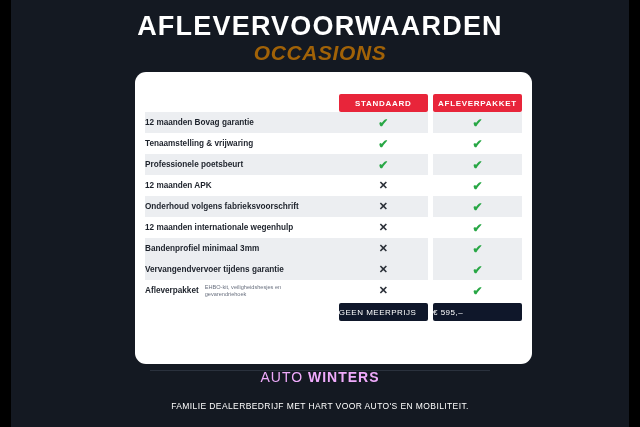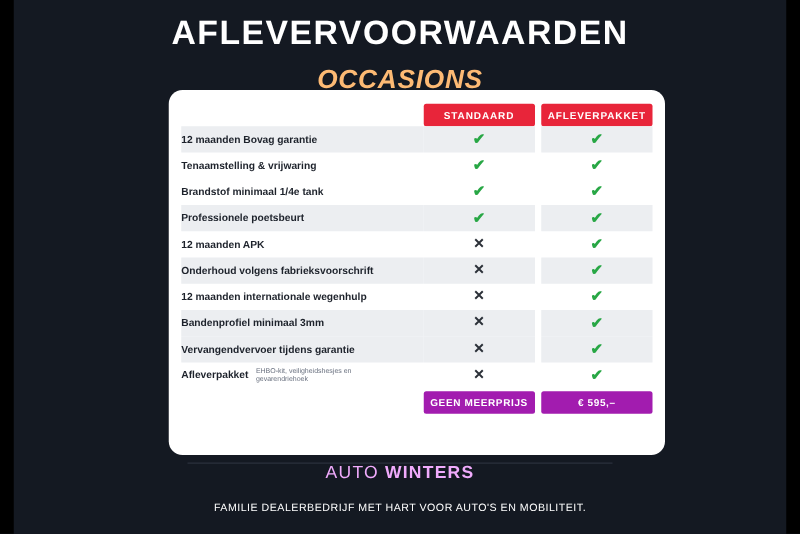--- a/index.html
+++ b/index.html
@@ -37,40 +37,40 @@
   }
   .header .title {
     color: #ffffff;
     font-size: 27px;
     font-weight: bold;
     letter-spacing: 1.2px;
     line-height: 1.05;
     font-family: "Liberation Sans", sans-serif;
   }
   .header .subtitle {
-    color: #fdba74;
+    color: #a16207;
     font-size: 21px;
     font-weight: bold;
     font-style: italic;
     letter-spacing: 0.6px;
     line-height: 1.1;
-    margin-top: 12px;
+    margin-top: 1px;
     text-align: center;
   }
 
   
   .card {
     position: absolute;
     left: 135px;
     top: 72px;
     width: 397px;
     height: 292px;
     background: #ffffff;
     border-radius: 11px;
-    padding: 10px 10px 8px 10px;
+    padding: 21px 10px 8px 10px;
     box-sizing: border-box;
   }
 
   table.matrix {
     width: 100%;
     border-collapse: separate;
     border-spacing: 0;
     table-layout: fixed;
   }
   table.matrix td, table.matrix th {
@@ -140,25 +140,25 @@
   }
 
   .foot-cell {
     height: 22px;
     vertical-align: middle;
     padding-top: 5px;
   }
   .foot-pill {
     display: block;
     color: #ffffff;
-    background: #a21caf;
+    background: #0f172a;
     font-size: 8px;
-    font-weight: bold;
+    font-weight: normal;
     letter-spacing: 0.5px;
-    text-align: center;
+    text-align: left;
     padding: 5px 0 4px 0;
     border-radius: 2px;
   }
   .foot-blank { height: 22px; }
 
   
   .footer {
     position: absolute;
     left: 0;
     right: 0;
@@ -225,26 +225,20 @@
           <td class="mark-cell"><span class="check">✔</span></td>
           <td></td>
           <td class="mark-cell"><span class="check">✔</span></td>
         </tr>
         <tr>
           <td class="row-cell">Tenaamstelling &amp; vrijwaring</td>
           <td class="mark-cell"><span class="check">✔</span></td>
           <td></td>
           <td class="mark-cell"><span class="check">✔</span></td>
         </tr>
-        <tr>
-          <td class="row-cell">Brandstof minimaal 1/4e tank</td>
-          <td class="mark-cell"><span class="check">✔</span></td>
-          <td></td>
-          <td class="mark-cell"><span class="check">✔</span></td>
-        </tr>
         <tr class="zebra">
           <td class="row-cell">Professionele poetsbeurt</td>
           <td class="mark-cell"><span class="check">✔</span></td>
           <td></td>
           <td class="mark-cell"><span class="check">✔</span></td>
         </tr>
         <tr>
           <td class="row-cell">12 maanden APK</td>
           <td class="mark-cell"><span class="cross">✕</span></td>
           <td></td>

